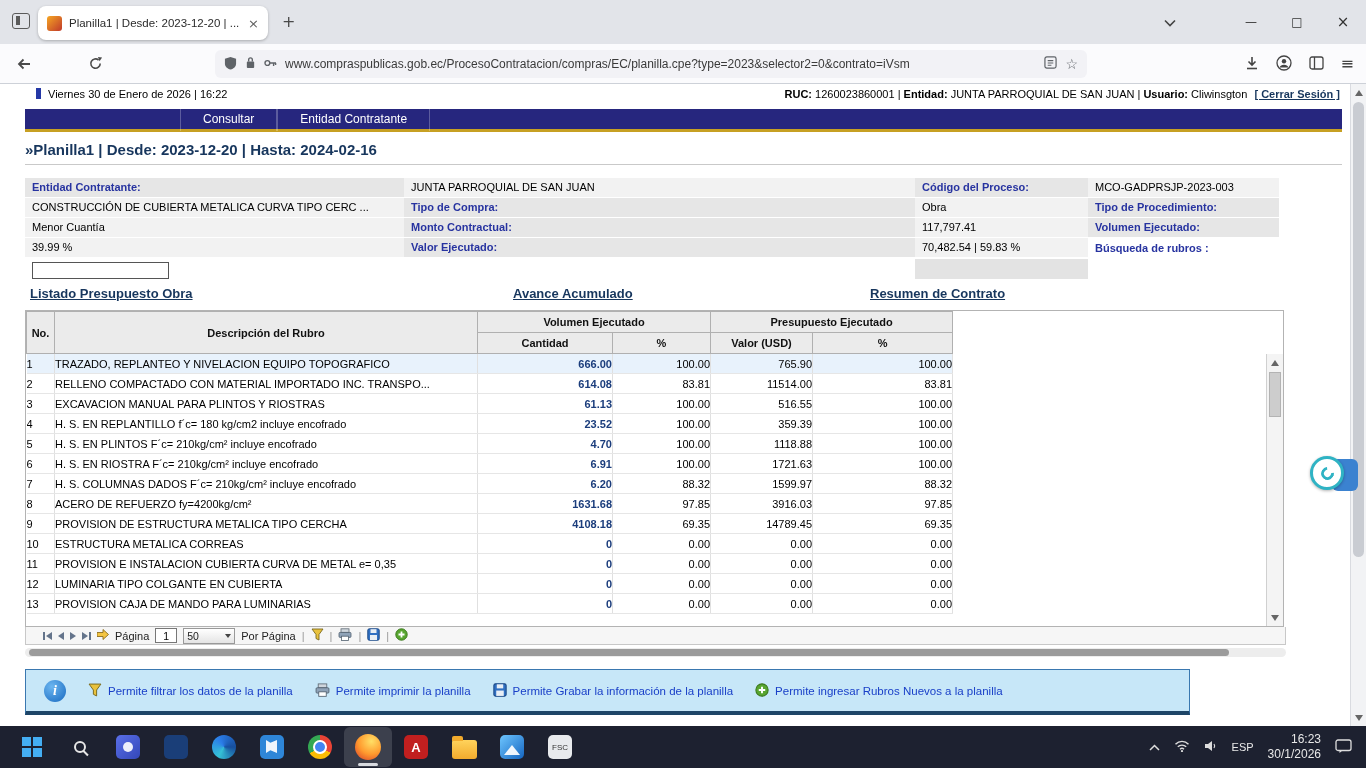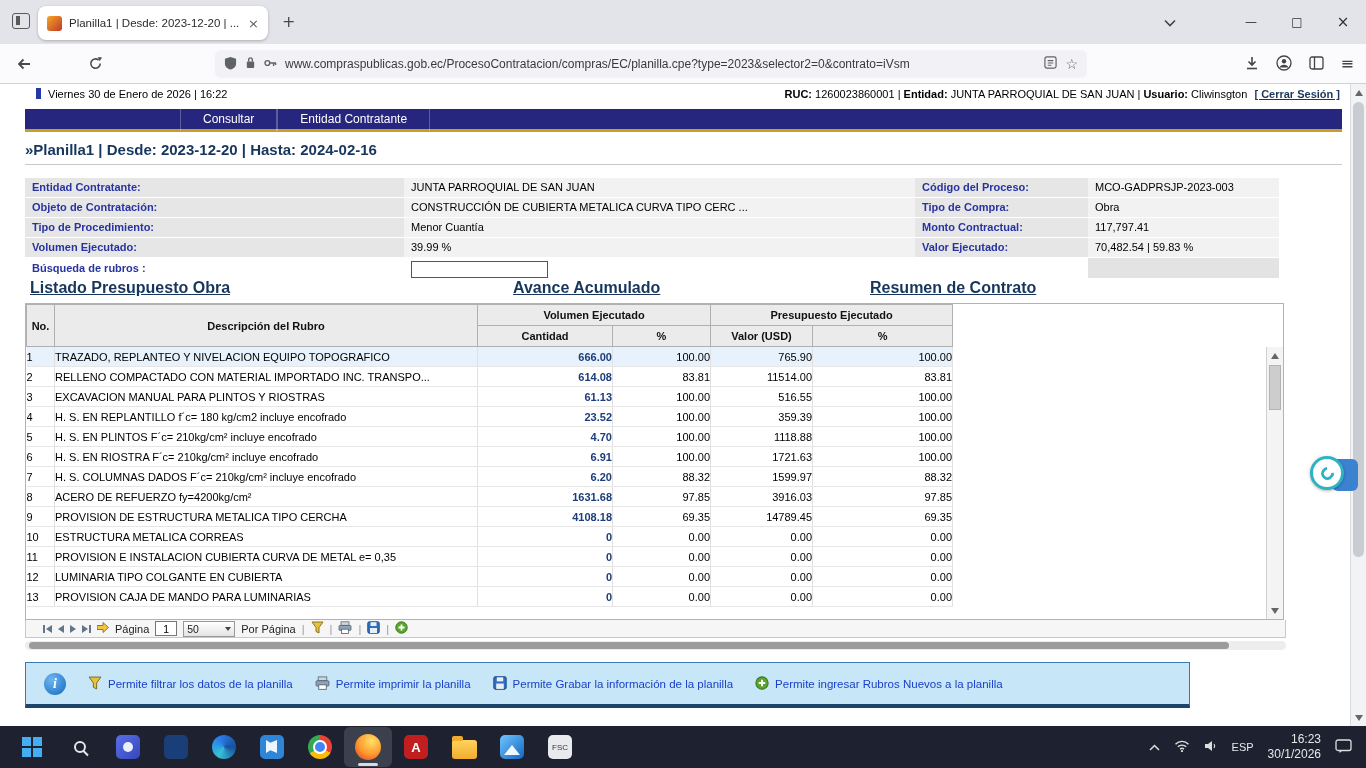--- a/index.html
+++ b/index.html
@@ -40,21 +40,21 @@
 
   .info { margin:13px 0 0 25px; display:grid; grid-template-columns:379px 511px 173px 191px; font-size:11px; }
   .cell { height:20px; line-height:19px; border-bottom:1px solid #fff; padding-left:7px; white-space:nowrap; overflow:hidden; }
   .lab { background:#e6e6e6; color:#2733a0; font-weight:bold; }
   .val { background:#f2f2f2; color:#000; }
   .srow { background:#fff; height:21px; line-height:21px; }
   .srow.lab2 { color:#2733a0; font-weight:bold; padding-left:7px; }
   .srow input { width:137px; height:17px; border:1px solid #555; font-size:11px; padding:0 3px; vertical-align:middle; }
   .srow.gray { background:#e3e3e3; }
 
-  .linksrow { position:relative; height:20px; font-size:16px; }
+  .linksrow { position:relative; height:20px; margin-top:6px; font-size:13px; }
   .plink { position:absolute; color:#17365d; font-weight:bold; text-decoration:underline; white-space:nowrap; }
 
   .gridwrap { position:relative; margin:4px 0 0 25px; width:1259px; height:317px; border:1px solid #b3b3b3; background:#fff; }
   table.grid { border-collapse:collapse; table-layout:fixed; width:926px; font-size:11px; }
   table.grid th { background:#ebebeb; border:1px solid #b0b0b0; height:21px; font-weight:bold; color:#111; padding:0 2px; }
   table.grid td { height:20px; border-bottom:1px solid #e6e6e6; border-right:1px solid #e0e0e0; padding:0; white-space:nowrap; overflow:hidden; }
   table.grid tr.sel td { background:#e8f2fc; }
   td.c0 { padding-left:5px; }
   td.c1 { padding-left:6px; text-overflow:ellipsis; }
   td.c2 { font-weight:bold; color:#1b3d7c; text-align:right; padding-right:8px; }
@@ -218,21 +218,20 @@
 
   <div class="ptitle">»Planilla1 | Desde: 2023-12-20 | Hasta: 2024-02-16</div>
   <div class="rule"></div>
 
   <div class="info">
     <div class="cell lab">Entidad Contratante:</div>
     <div class="cell val">JUNTA PARROQUIAL DE SAN JUAN</div>
     <div class="cell lab">Código del Proceso:</div>
     <div class="cell val">MCO-GADPRSJP-2023-003</div>
 
-    <div class="cell lab">Objeto de Contratación:</div>
     <div class="cell val">CONSTRUCCIÓN DE CUBIERTA METALICA CURVA TIPO CERC ...</div>
     <div class="cell lab">Tipo de Compra:</div>
     <div class="cell val">Obra</div>
 
     <div class="cell lab">Tipo de Procedimiento:</div>
     <div class="cell val">Menor Cuantía</div>
     <div class="cell lab">Monto Contractual:</div>
     <div class="cell val">117,797.41</div>
 
     <div class="cell lab">Volumen Ejecutado:</div>

